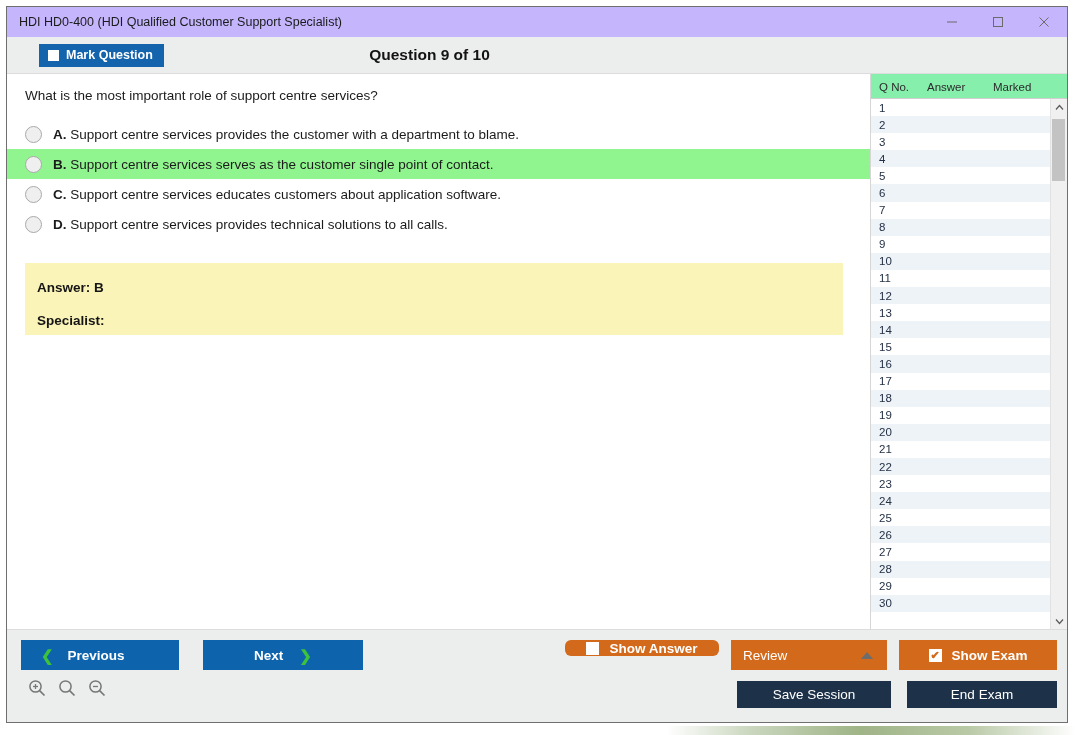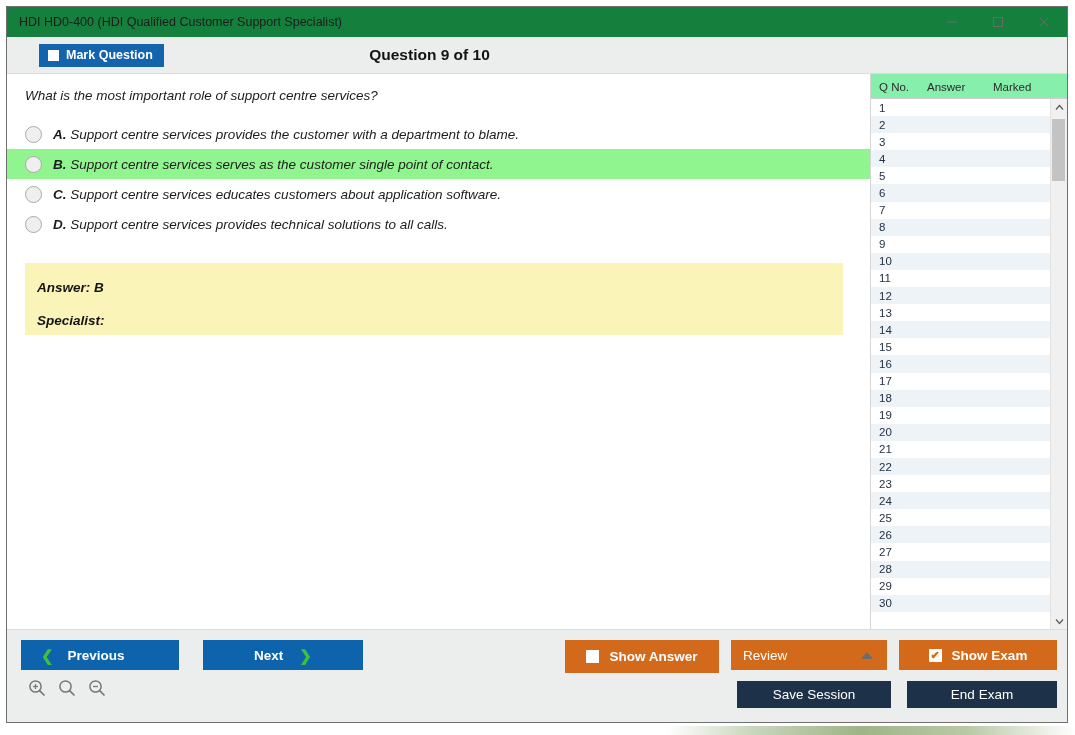--- a/index.html
+++ b/index.html
@@ -30,21 +30,21 @@
     height: 717px;
     background: #f0f0f0;
     border: 1px solid #6f6f6f;
     box-sizing: border-box;
     display: flex;
     flex-direction: column;
   }
   
   .titlebar {
     height: 30px;
-    background: #15803d;
+    background: #c4b5fd;
     display: flex;
     align-items: center;
     flex: none;
     position: relative;
   }
   .title-text {
     font-size: 12.5px;
     color: #1b1b1b;
     padding-left: 12px;
     white-space: nowrap;
@@ -112,21 +112,20 @@
     flex: 1 1 auto;
     display: flex;
     background: #ffffff;
     overflow: hidden;
   }
   .left-pane {
     flex: 1 1 auto;
     background: #ffffff;
     position: relative;
     overflow: hidden;
-    font-style: italic;
   }
   .question-text {
     font-size: 13.5px;
     color: #1b1b1b;
     padding: 14px 0 0 18px;
   }
   .options {
     margin-top: 16px;
   }
   .opt-row {
@@ -272,21 +271,21 @@
   .btn-orange{ background: #d2691b; }
   .btn-navy  { background: #1d3148; }
   .chev {
     color: #3cc23c;
     font-size: 15px;
     font-weight: bold;
     line-height: 1;
   }
   .btn-prev { left: 14px;  top: 10px; width: 158px; height: 30px; justify-content: flex-start; padding-left: 20px; gap: 14px; }
   .btn-next { left: 184px; top: 10px; width: 160px; height: 30px; gap: 16px; margin-left: 12px; }
-  .btn-showanswer { left: 558px; top: 10px; width: 154px; height: 33px; gap: 10px; }
+  .btn-showanswer { left: 558px; top: 10px; width: 154px; height: 16px; gap: 10px; border-radius: 6px; }
   .btn-review     { left: 724px; top: 10px; width: 156px; height: 30px; justify-content: flex-start; padding-left: 12px; font-weight: normal; }
   .btn-showlist   { left: 892px; top: 10px; width: 158px; height: 30px; gap: 10px; }
   .btn-save       { left: 730px; top: 51px; width: 154px; height: 27px; font-weight: normal; }
   .btn-endexam    { left: 900px; top: 51px; width: 150px; height: 27px; font-weight: normal; }
   .caret-up {
     position: absolute;
     right: 14px;
     width: 0; height: 0;
     border-left: 6px solid transparent;
     border-right: 6px solid transparent;

